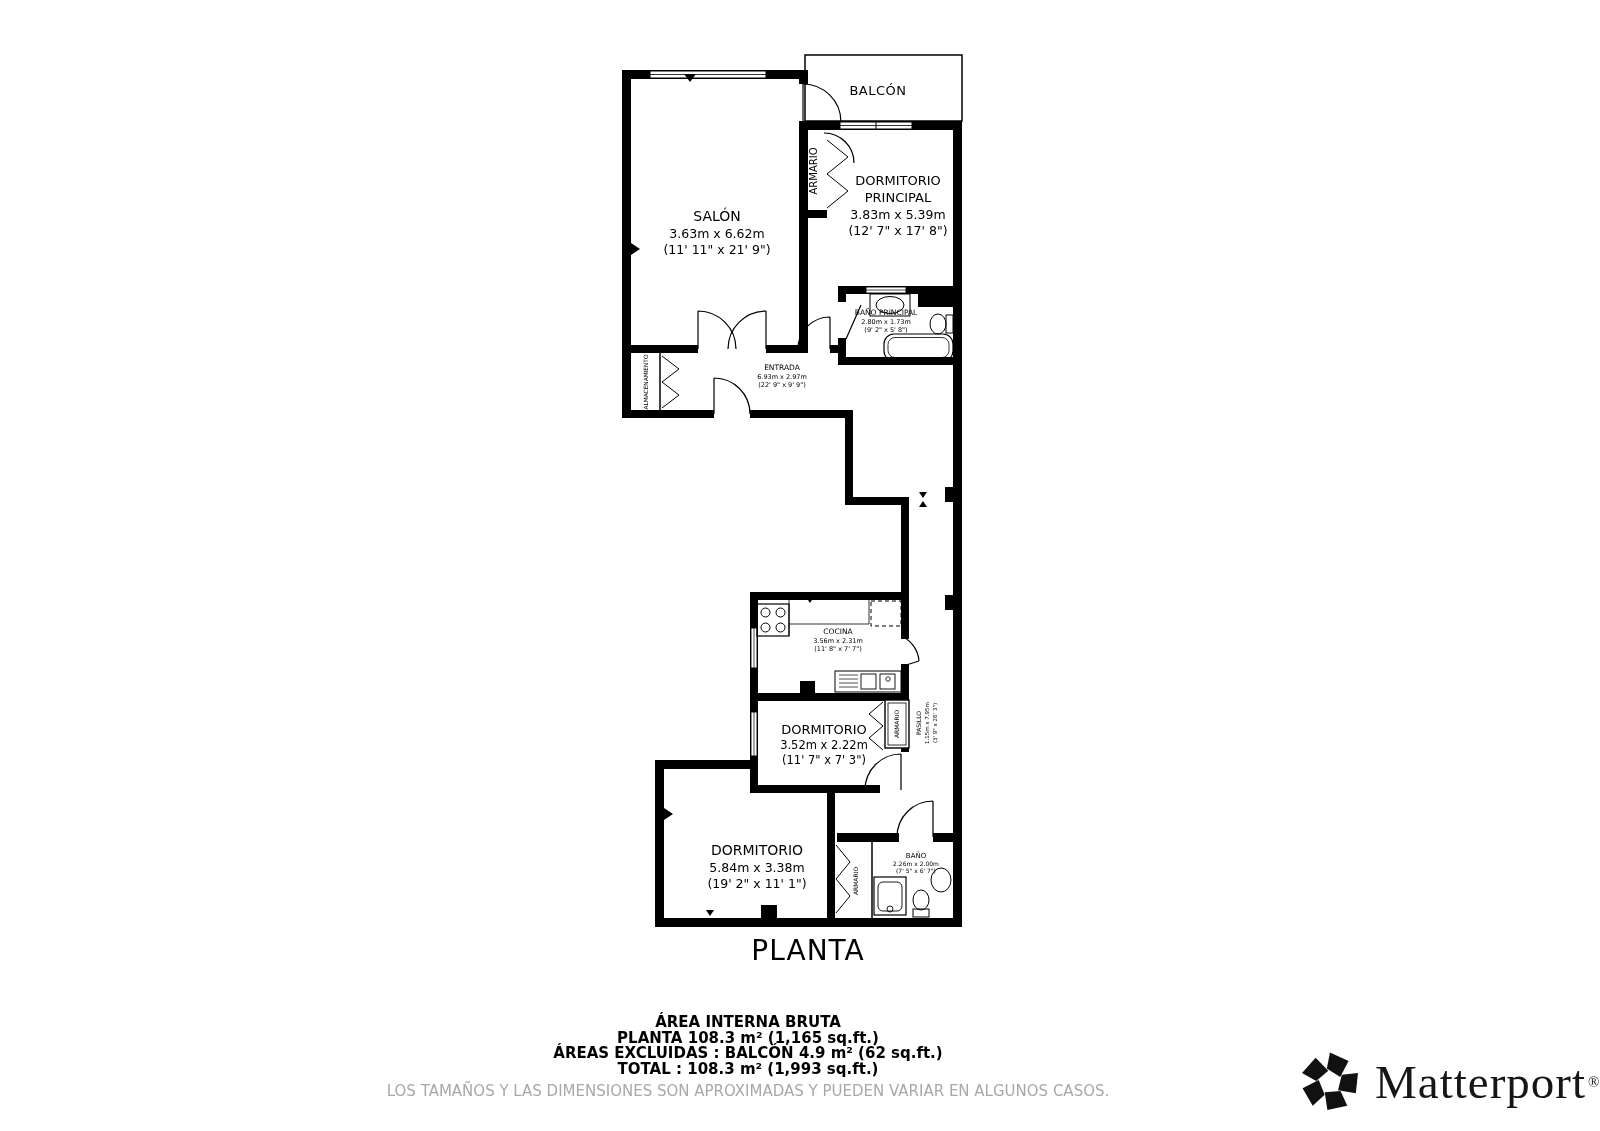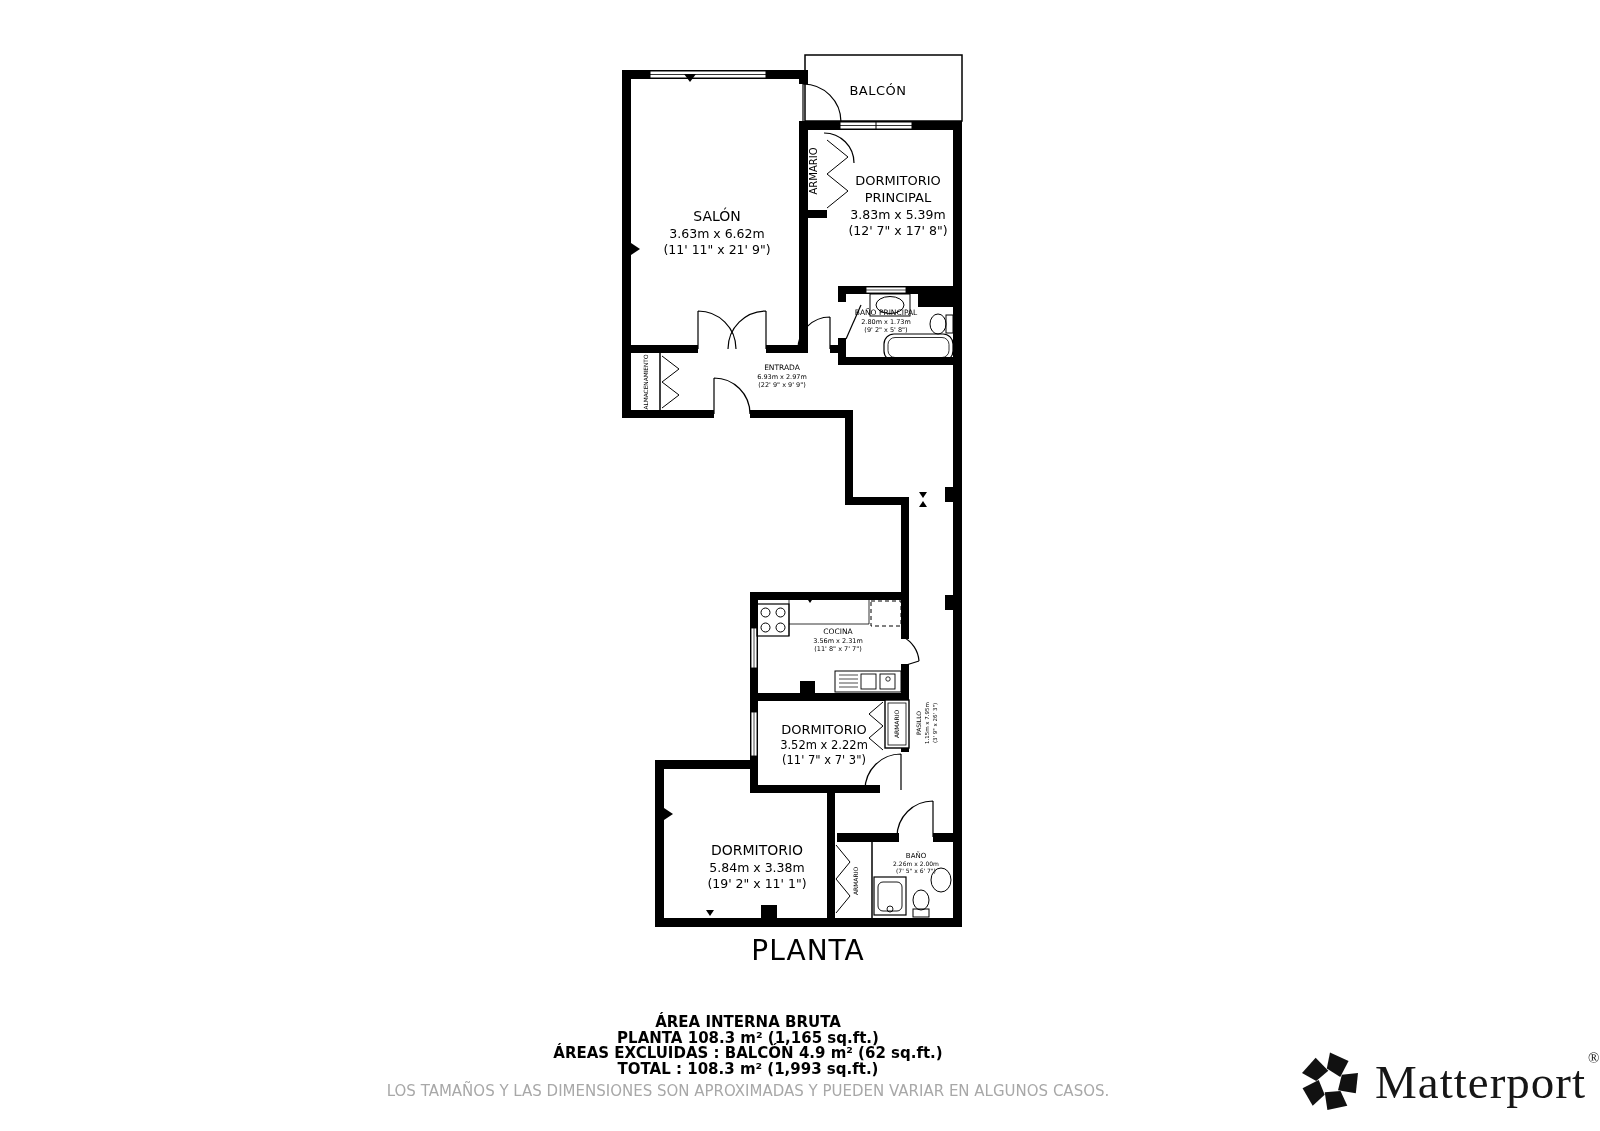--- a/index.html
+++ b/index.html
@@ -3,21 +3,21 @@
 <meta charset="utf-8">
 <style>
   html,body{margin:0;padding:0;background:#fff;}
   #stage{position:relative;width:1600px;height:1131px;background:#fff;overflow:hidden;
          font-family:"DejaVu Sans","Liberation Sans",sans-serif;text-decoration:underline;}
   #plan{position:absolute;left:0;top:0;}
   .footer{position:absolute;left:348px;top:1015px;width:800px;text-align:center;
           color:#000;font-size:15px;line-height:15.5px;}
   .footer .f-line{font-weight:bold;}
   .footer .f-disc{color:#a8a8a8;font-weight:normal;margin-top:7px;font-size:15px;}
-  .brand{position:absolute;left:1298px;top:1050px;display:flex;}
+  .brand{position:absolute;left:1298px;top:1050px;display:flex;align-items:center;}
   .brand-word{font-family:"Liberation Serif","DejaVu Serif",serif;font-size:47px;color:#161616;
               letter-spacing:1px;margin-left:13px;line-height:64px;}
   .brand-reg{font-family:"Liberation Serif","DejaVu Serif",serif;font-size:15px;color:#161616;
              vertical-align:18px;margin-left:2px;}
   text{fill:#000;}
 </style>
 </head>
 <body>
 
 <div id="stage">

